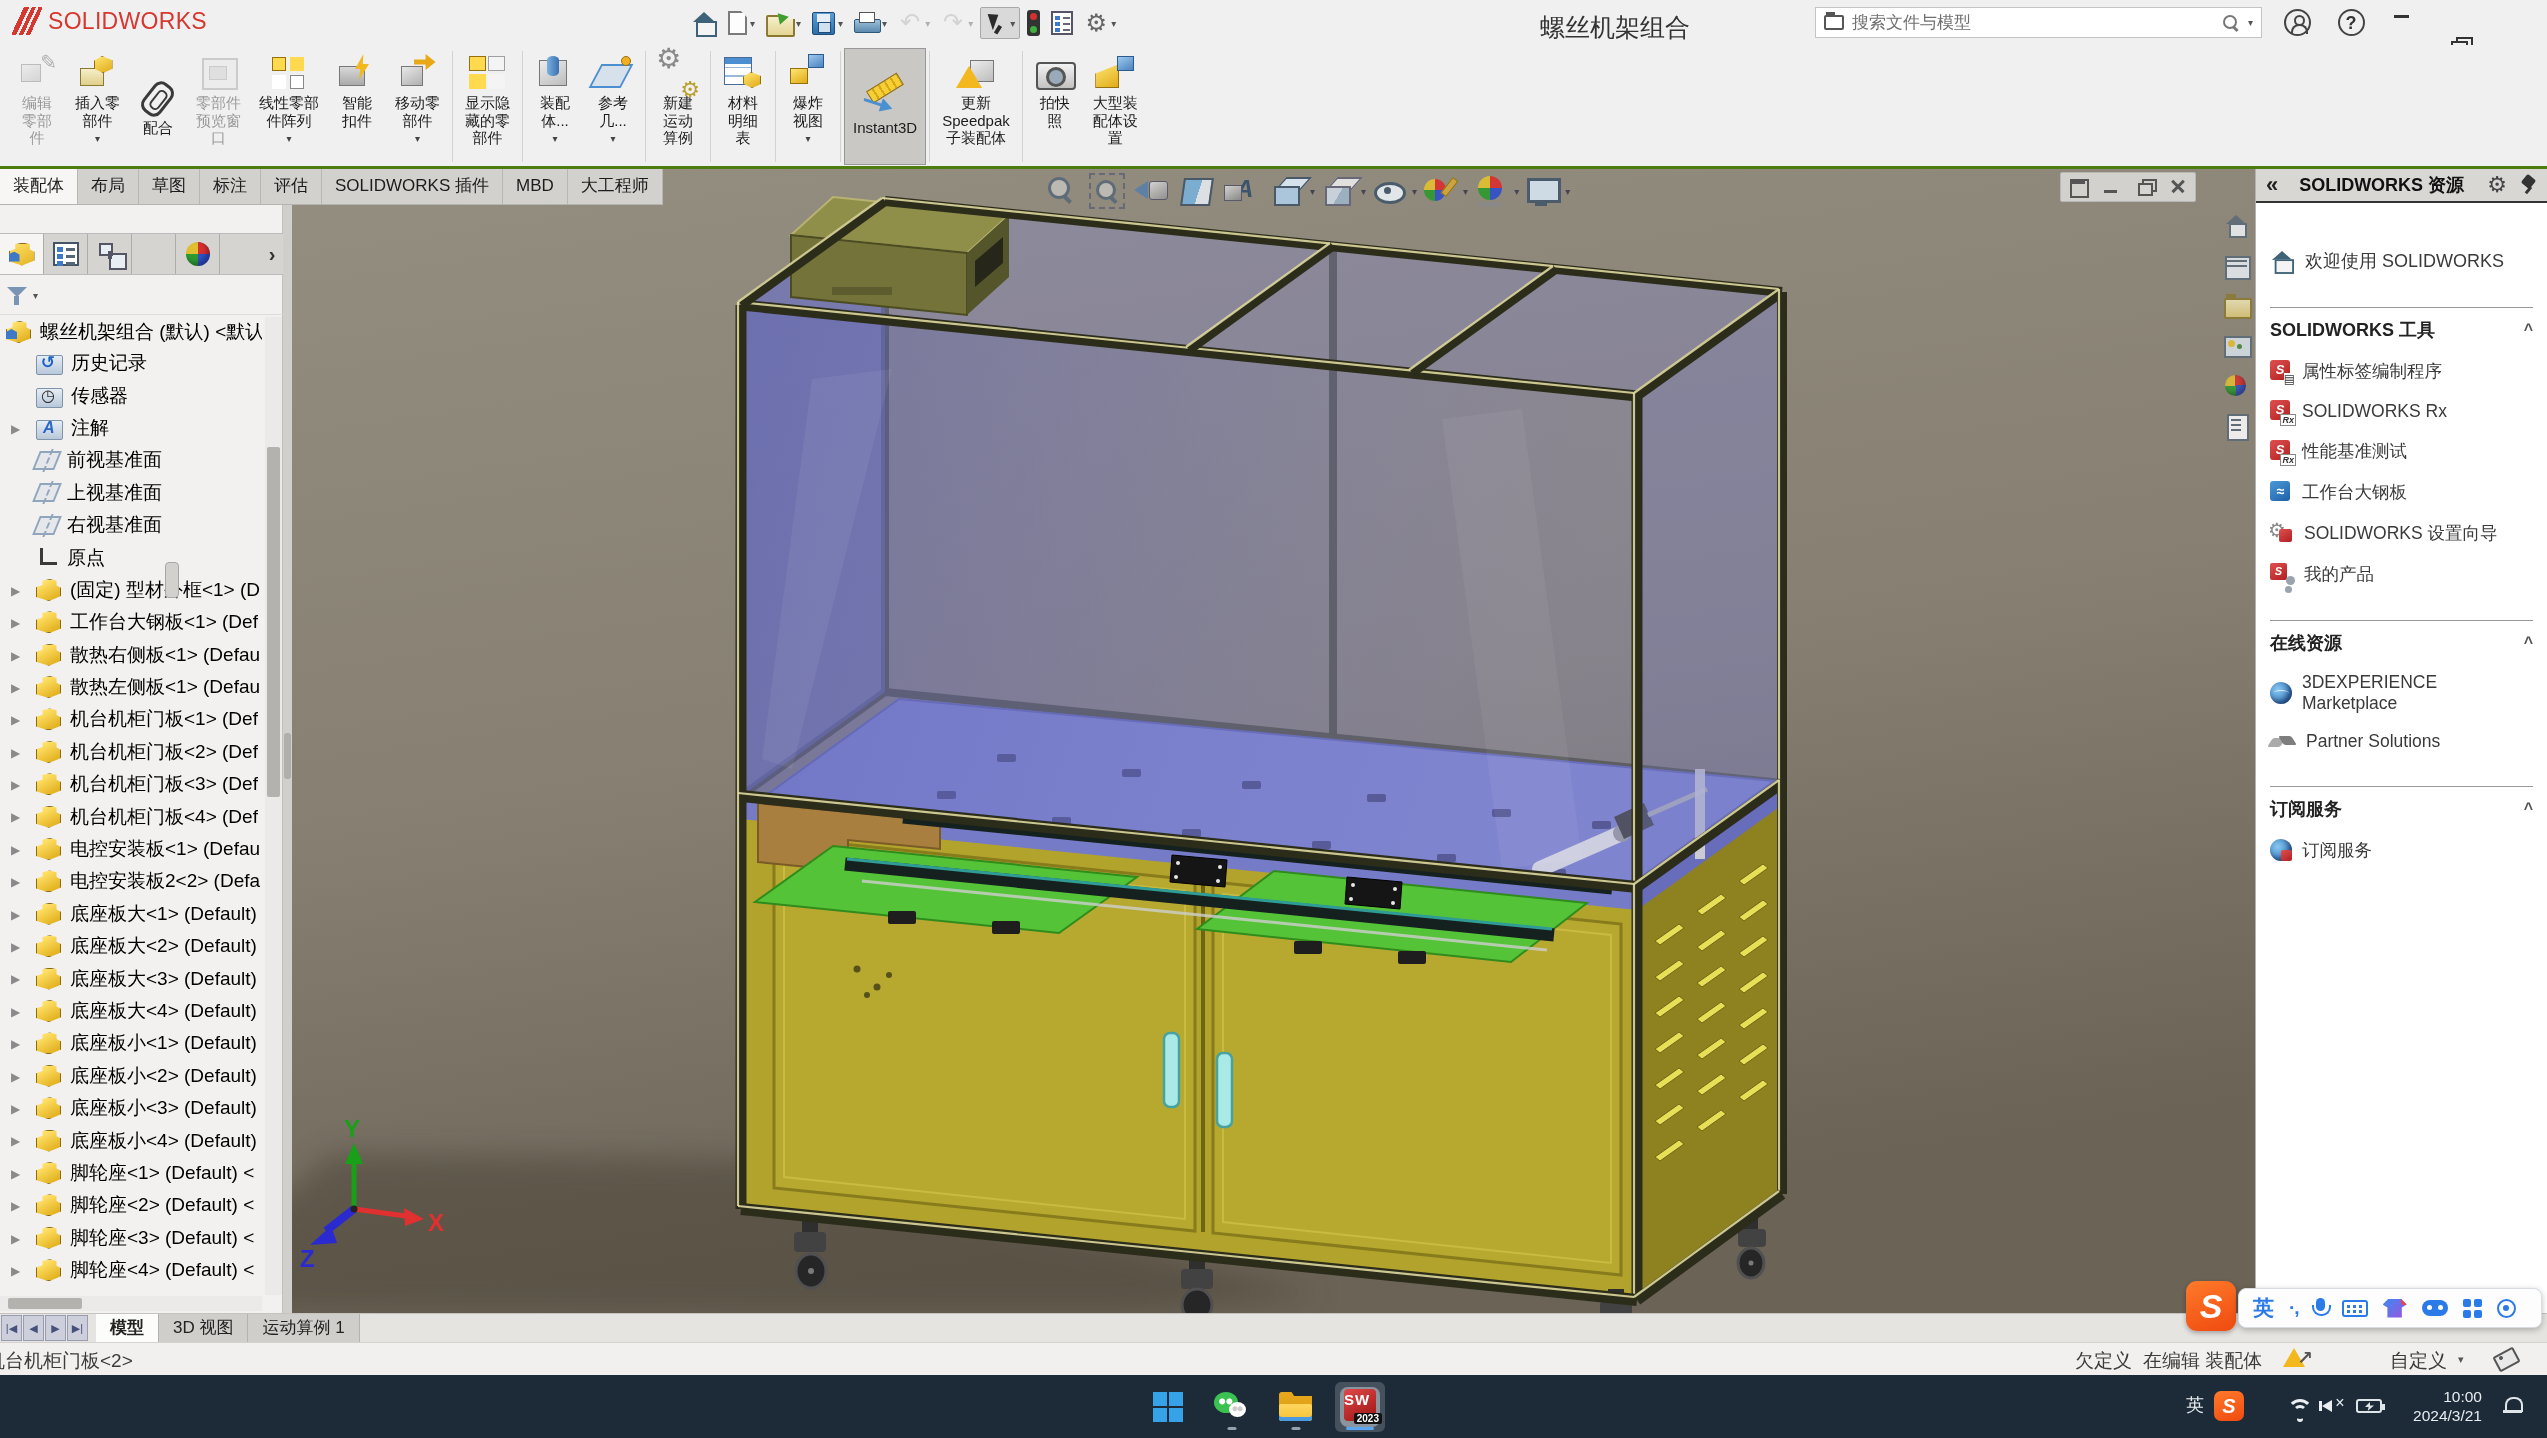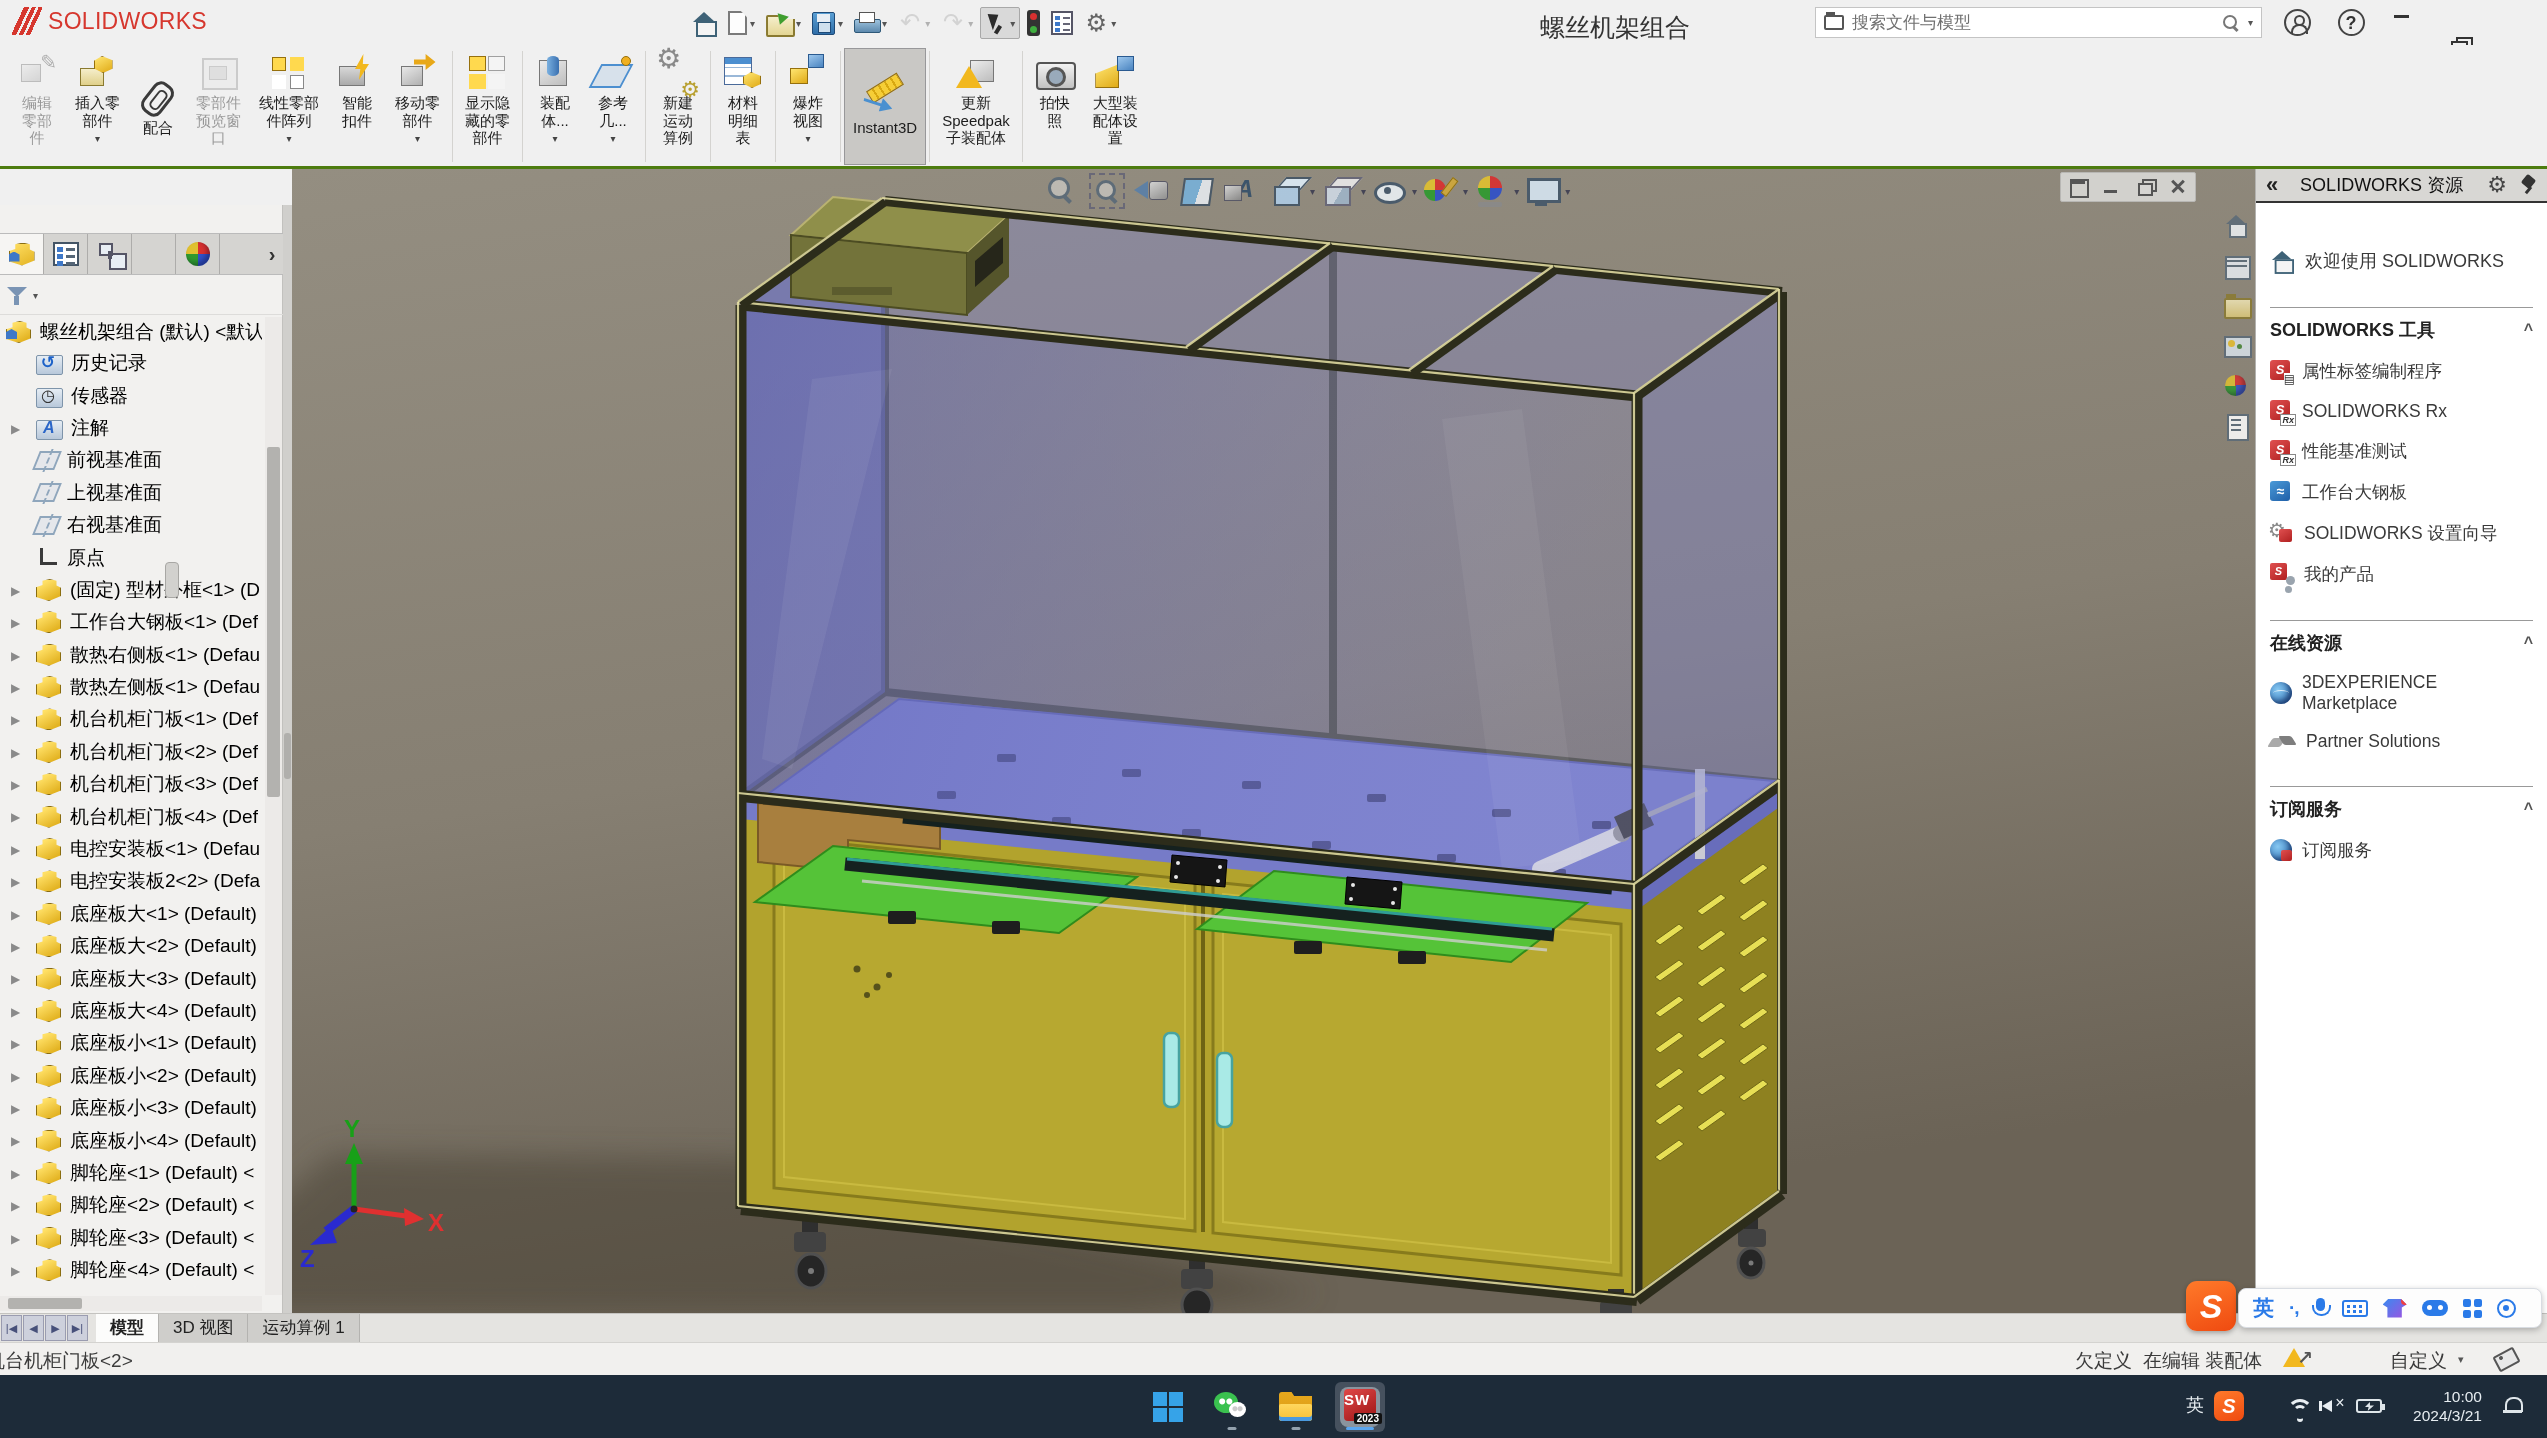--- a/index.html
+++ b/index.html
@@ -205,21 +205,21 @@
 .ic-fm2::after{left:11px;top:4px;width:9px;height:2.5px;background:#567;box-shadow:0 7px 0 #567,0 14px 0 #567}
 .ic-fm3{width:26px;height:24px}
 .ic-fm3::before{left:2px;top:1px;width:10px;height:9px;background:#e8eef4;border:2px solid #556;box-shadow:12px 12px 0 #e8eef4,12px 12px 0 2px #556}
 .ic-fm3::after{left:11px;top:9px;width:2px;height:8px;background:#556;box-shadow:2px 0 0 #556}
 .ic-fm4{width:26px;height:26px;text-align:center;font-size:25px;line-height:25px;color:#222}
 .ic-fm5{width:24px;height:24px;border-radius:50%;background:conic-gradient(#d83030 0 25%,#3050c8 25% 50%,#2f9a2f 50% 75%,#e0c030 75% 100%);box-shadow:inset -3px -3px 5px rgba(0,0,30,.35)}
 
 #taskpane{position:absolute;left:2255px;top:169px;width:292px;height:1144px;background:#fff;border-left:1px solid #b3b2af}
 #tp-header{height:34px;background:#d8d7d4;border-bottom:2px solid #333;display:flex;align-items:center;padding:0 10px;gap:10px}
 #tp-header .chev{font-size:22px;color:#222;font-weight:bold}
-#tp-title{font-size:18px;font-weight:normal;color:#111;flex:1;text-align:center}
+#tp-title{font-size:18px;font-weight:bold;color:#111;flex:1;text-align:center}
 .ic-gear-dark{width:24px;height:24px;text-align:center;font-size:22px;line-height:24px;color:#444}
 .ic-gear-dark::before{position:static;content:"⚙"}
 .ic-pin-dark{width:18px;height:20px}
 .ic-pin-dark::before{width:11px;height:11px;background:#333;left:4px;top:1px;border-radius:2px;transform:rotate(40deg)}
 .ic-pin-dark::after{width:2.5px;height:8px;background:#333;left:8px;top:11px;transform:rotate(40deg)}
 .tp-welcome{display:flex;align-items:center;gap:10px;margin:46px 0 0 14px;font-size:18px;color:#3a3a3a}
 .tp-section{margin:0 14px}
 .tp-sec-rule{border-top:1px solid #999;margin-top:34px}
 .tp-sec-head{display:flex;align-items:center;margin-top:10px;font-size:18px;font-weight:bold;color:#222}
 .tp-sec-head .up{margin-left:auto;color:#555;font-size:16px}
@@ -769,20 +769,30 @@
         <span class="hu-caret">▾</span>
       </div>
     <div id="winchip">
         <i class="ic wc ic-wc-dock"></i>
         <i class="ic wc ic-wc-min"></i>
         <i class="ic wc ic-wc-restore"></i>
         <i class="ic wc ic-wc-close"></i>
       </div>
   </div>
 
+  <div id="tabstrip">
+      <span class="cm-tab active">装配体</span>
+      <span class="cm-tab">布局</span>
+      <span class="cm-tab">草图</span>
+      <span class="cm-tab">标注</span>
+      <span class="cm-tab">评估</span>
+      <span class="cm-tab">SOLIDWORKS 插件</span>
+      <span class="cm-tab">MBD</span>
+      <span class="cm-tab">大工程师</span>
+    </div>
 
   <aside id="fm-panel">
     <div id="fm-tabs">
         <div class="fm-tab active">
           <i class="ic ic-fm1"></i>
         </div>
         <div class="fm-tab">
           <i class="ic ic-fm2"></i>
         </div>
         <div class="fm-tab">

